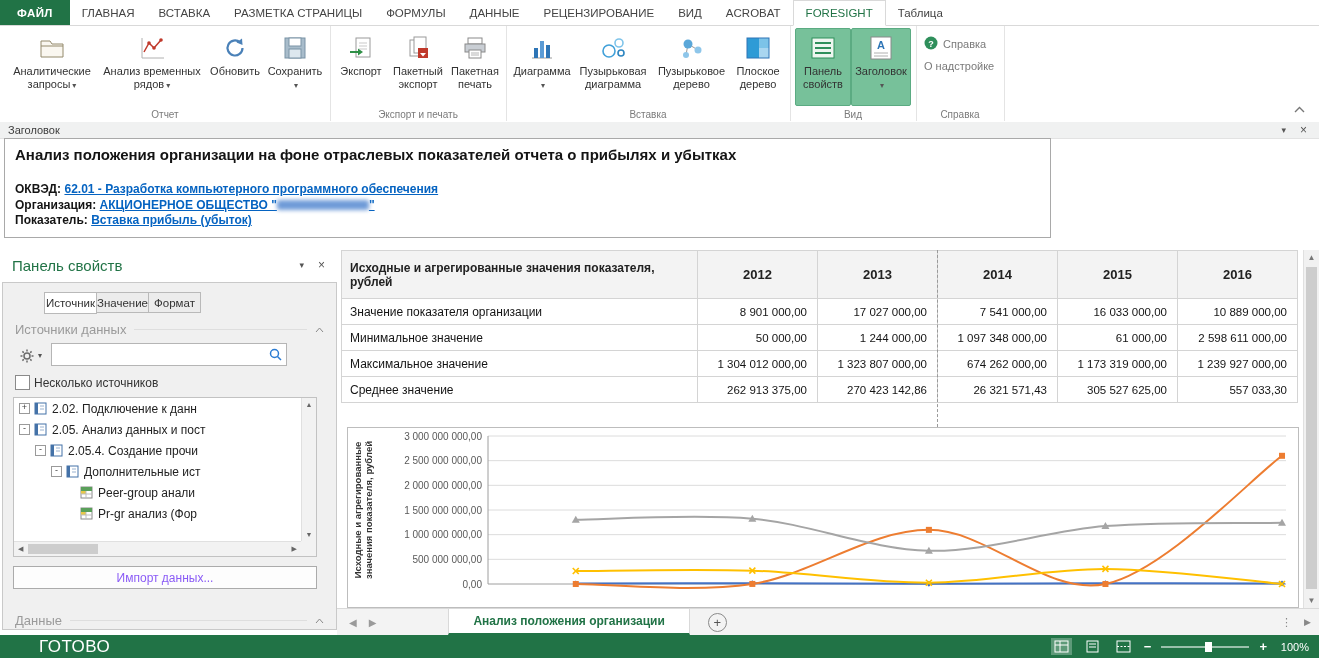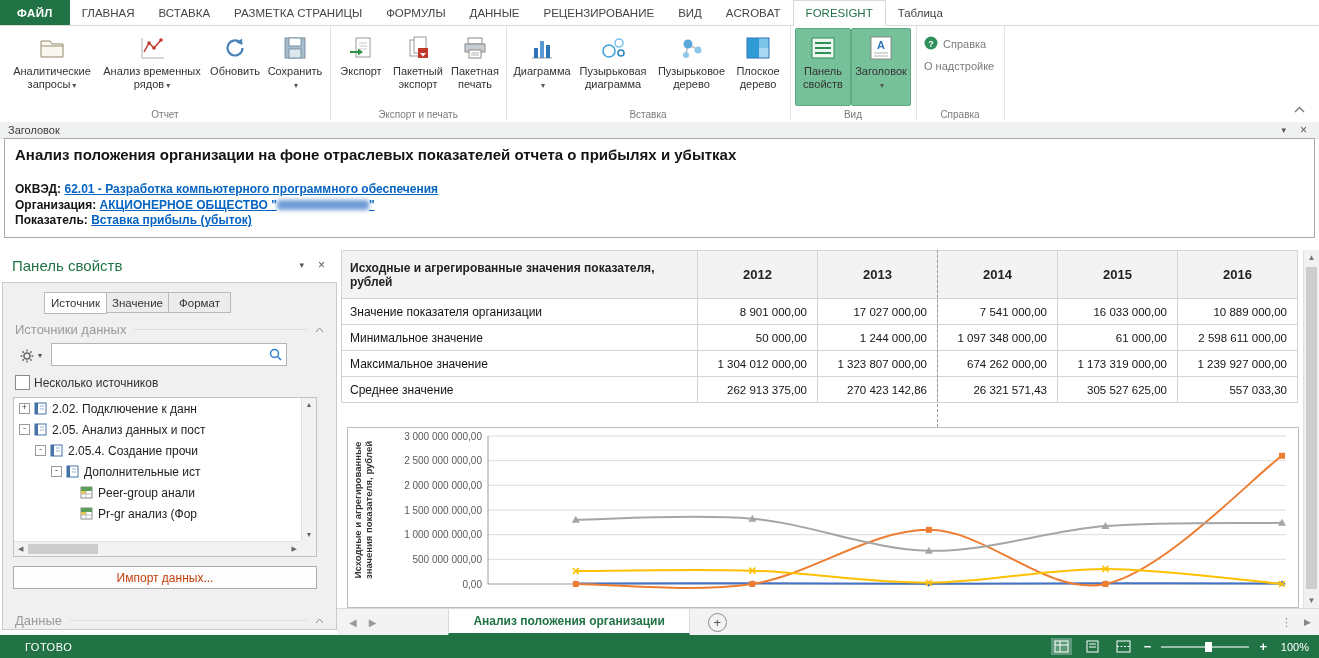--- a/index.html
+++ b/index.html
@@ -27,35 +27,35 @@
   .rbtn.hl{background:#77c19a;border:1px solid #5bab82;padding-top:4px;}
   .small-btn{position:absolute;left:8px;height:20px;display:flex;align-items:center;gap:5px;
     font-size:11px;color:#7a7a7a;white-space:nowrap;}
   .ribbon-collapse{position:absolute;right:14px;bottom:6px;color:#777;}
   
   .hdr-titlebar{position:absolute;left:0;top:122px;width:1319px;height:16px;background:#f0f1f1;
     border-bottom:1px solid #e2e2e2;display:flex;align-items:center;z-index:3;}
   .hdr-titlebar .pane-caption{margin-left:8px;font-size:11px;color:#3c3c3c;}
   .pane-ctrls{margin-left:auto;margin-right:12px;display:flex;align-items:center;gap:14px;color:#555;}
   .pane-ctrls .dd-ic{font-size:9px;} .pane-ctrls .x-ic{font-size:12px;line-height:10px;}
-  .hdr-body{position:absolute;left:4px;top:138px;width:1311px;height:100px;background:#fff;
+  .hdr-body{position:absolute;left:4px;top:138px;width:1047px;height:100px;background:#fff;
     border:1px solid #a9a9a9;box-sizing:border-box;padding:7px 10px;z-index:3;}
   .hdr-title{font-size:15px;font-weight:bold;color:#141414;margin-bottom:19px;}
   .hdr-line{font-size:12px;line-height:15.5px;color:#141414;font-weight:bold;}
   .hdr-line a{color:#0563c1;text-decoration:underline;font-weight:bold;cursor:pointer;}
   .redacted{display:inline-block;width:92px;height:10px;background:#6f9bd8;filter:blur(2px);
     vertical-align:middle;border-radius:2px;}
   
   .props-header{position:absolute;left:0;top:248px;width:337px;height:34px;background:#fff;
     display:flex;align-items:center;z-index:3;}
   .props-title{color:#217346;font-size:15px;margin-left:12px;}
   .props-body{position:absolute;left:2px;top:282px;width:335px;height:348px;background:#f0f0f0;
     border:1px solid #c9c9c9;box-sizing:border-box;z-index:3;}
   .ptabs{position:absolute;top:9px;left:42px;display:flex;}
-  .ptab{width:63px;height:21px;border:1px solid #b9b9b9;background:#ececec;display:flex;align-items:center;
+  .ptab{width:53px;height:21px;border:1px solid #b9b9b9;background:#ececec;display:flex;align-items:center;
     justify-content:center;font-size:11.5px;color:#333;margin-left:-1px;box-sizing:border-box;}
   .ptab.active{background:#fff;height:22px;}
   .psection{position:absolute;left:12px;right:12px;display:flex;align-items:center;color:#9a9a9a;font-size:13px;}
   .sec-line{flex:1;height:1px;background:#dedede;margin:0 8px;}
   .gear-btn{position:absolute;top:60px;left:10px;width:34px;height:23px;display:flex;align-items:center;
     justify-content:center;gap:2px;border:1px solid transparent;}
   .search-wrap{position:absolute;top:60px;left:48px;width:236px;height:23px;}
   .search-wrap input{width:100%;height:100%;box-sizing:border-box;border:1px solid #b5b5b5;background:#fff;
     padding:0 22px 0 6px;font-size:12px;font-family:inherit;}
   .search-ic{position:absolute;right:5px;top:5px;}
@@ -71,21 +71,21 @@
   .tree-vscroll{position:absolute;right:0;top:0;width:15px;bottom:15px;background:#f2f2f2;border-left:1px solid #e0e0e0;
     box-sizing:border-box;font-size:7px;color:#666;text-align:center;}
   .tree-vscroll .up{position:absolute;top:3px;left:0;right:0;}
   .tree-vscroll .down{position:absolute;bottom:3px;left:0;right:0;}
   .tree-hscroll{position:absolute;left:0;bottom:0;right:15px;height:15px;background:#f2f2f2;border-top:1px solid #e0e0e0;
     box-sizing:border-box;font-size:7px;color:#666;}
   .tree-hscroll .left{position:absolute;left:4px;top:3px;} .tree-hscroll .right{position:absolute;right:4px;top:3px;}
   .tree-hthumb{position:absolute;left:14px;top:2px;width:70px;height:10px;background:#cdcdcd;}
   .tree-corner{position:absolute;right:0;bottom:0;width:15px;height:15px;background:#f2f2f2;}
   .import-btn{position:absolute;top:283px;left:10px;width:304px;height:23px;background:#fdfdfd;
-    border:1px solid #ababab;font-size:12px;color:#c2410c;display:flex;align-items:center;justify-content:center;
+    border:1px solid #ababab;font-size:12px;color:#8b5cf6;display:flex;align-items:center;justify-content:center;
     font-family:inherit;}
   
   .otable{display:grid;grid-template-columns:356px repeat(5,120px);position:absolute;left:341px;top:250px;
     border-left:1px solid #d4d4d4;border-top:1px solid #d4d4d4;background:#fff;z-index:2;}
   .tcell{border-right:1px solid #d4d4d4;border-bottom:1px solid #d4d4d4;display:flex;align-items:center;
     box-sizing:border-box;}
   .cap{height:48px;background:#f3f3f3;font-weight:bold;font-size:12px;padding:0 8px;line-height:14px;}
   .yr{height:48px;background:#f3f3f3;font-weight:bold;font-size:13px;justify-content:center;}
   .rowlab{height:26px;font-size:12px;padding:0 8px;color:#141414;}
   .val{height:26px;font-size:11.5px;justify-content:flex-end;padding:0 10px;color:#141414;}
@@ -107,21 +107,21 @@
   .sheetbar-right{margin-left:auto;margin-right:8px;display:flex;align-items:center;gap:12px;color:#888;}
   
   .vscroll{position:absolute;left:1303px;top:250px;width:16px;height:358px;background:#f1f1f1;
     border-left:1px solid #e0e0e0;box-sizing:border-box;z-index:2;}
   .vscroll .up{position:absolute;top:3px;left:0;right:0;text-align:center;font-size:8px;color:#777;}
   .vscroll .down{position:absolute;bottom:3px;left:0;right:0;text-align:center;font-size:8px;color:#777;}
   .vthumb{position:absolute;left:2px;right:2px;top:17px;height:322px;background:#cdcdcd;}
   
   .statusbar{position:absolute;left:0;top:635px;width:1319px;height:23px;background:#217346;display:flex;
     align-items:center;color:#fff;z-index:6;}
-  .status-ready{margin-left:0;font-size:11px;letter-spacing:.5px;padding-left:25px;}
+  .status-ready{margin-left:14px;font-size:17px;letter-spacing:.5px;padding-left:25px;}
   .status-right{margin-left:auto;margin-right:10px;display:flex;align-items:center;gap:10px;}
   .view-ic{display:flex;align-items:center;padding:2px 3px;}
   .view-ic.on{background:rgba(255,255,255,.28);}
   .zoom-sign{font-size:13px;font-weight:bold;}
   .zoom-track{position:relative;width:88px;height:2px;background:rgba(255,255,255,.55);}
   .zoom-thumb{position:absolute;left:50%;top:-4px;width:7px;height:10px;background:#fff;}
   .zoom-label{font-size:11px;width:32px;text-align:right;}
 </style>
 </head>
 <body>

